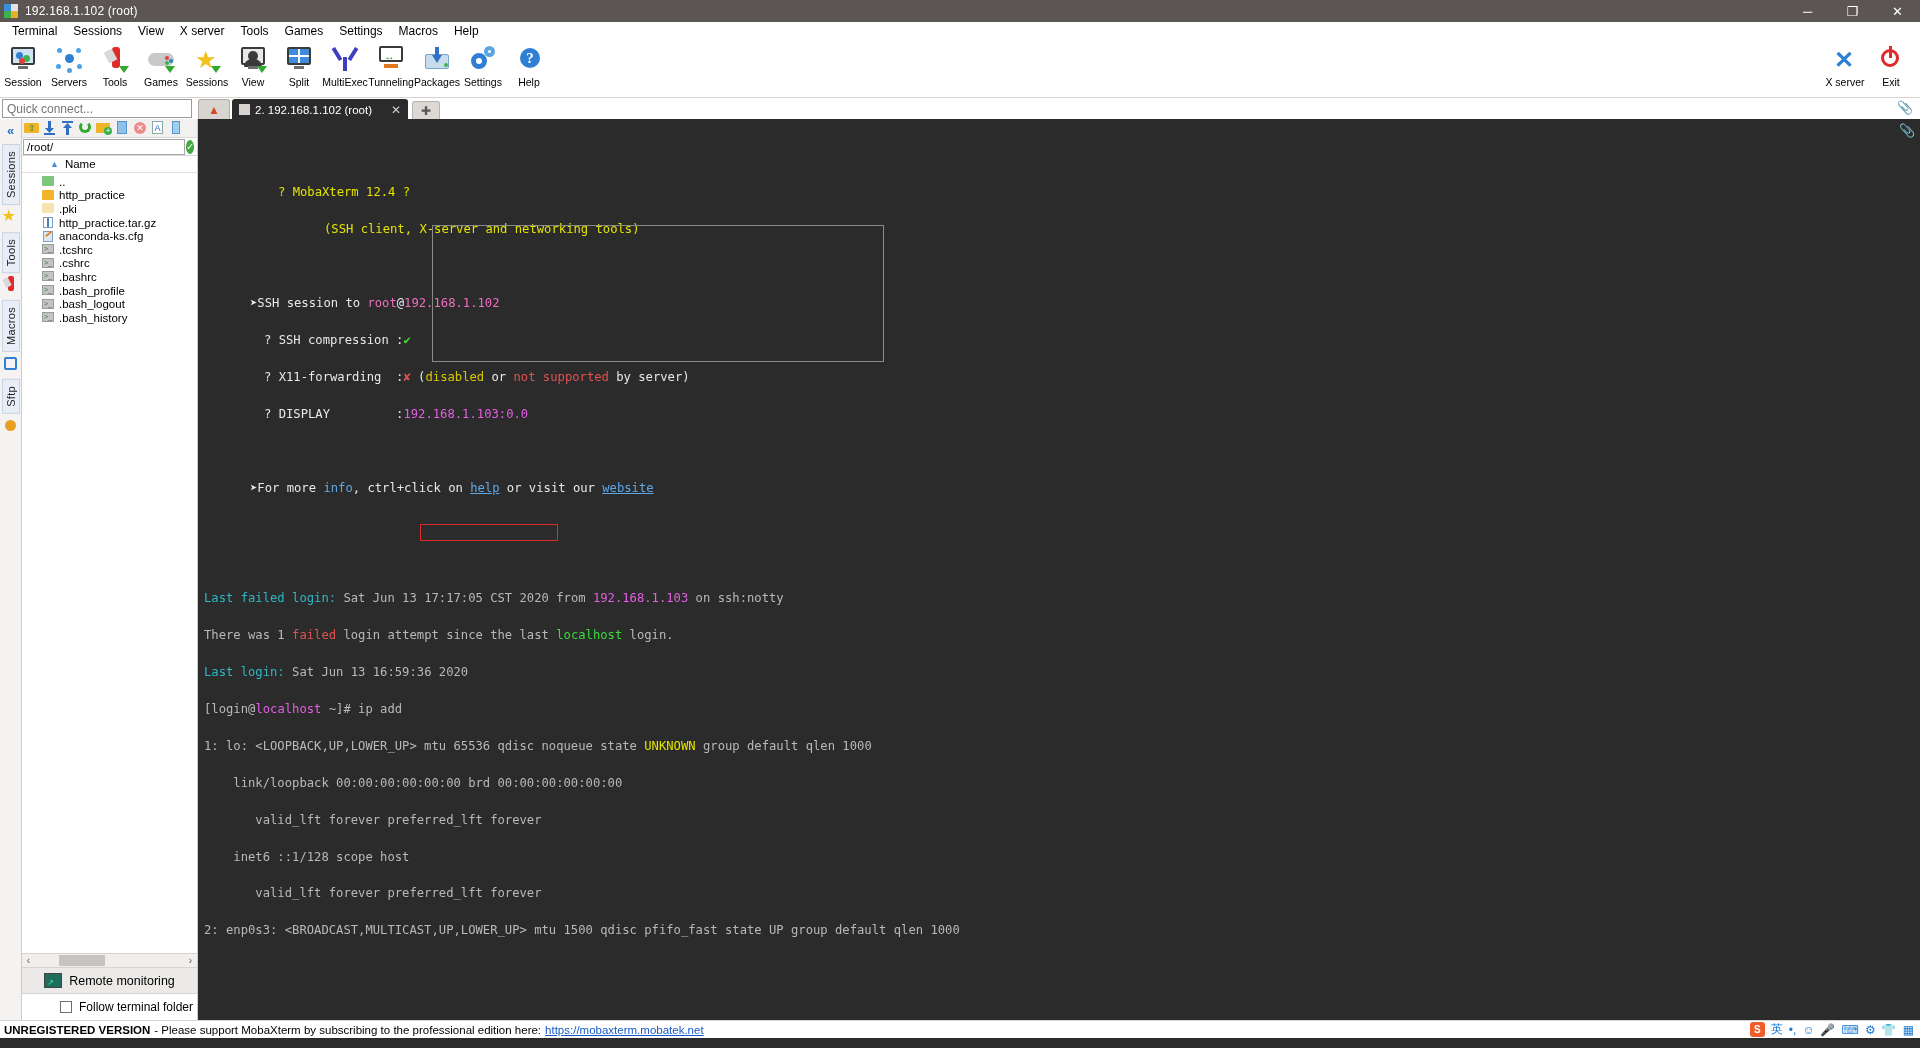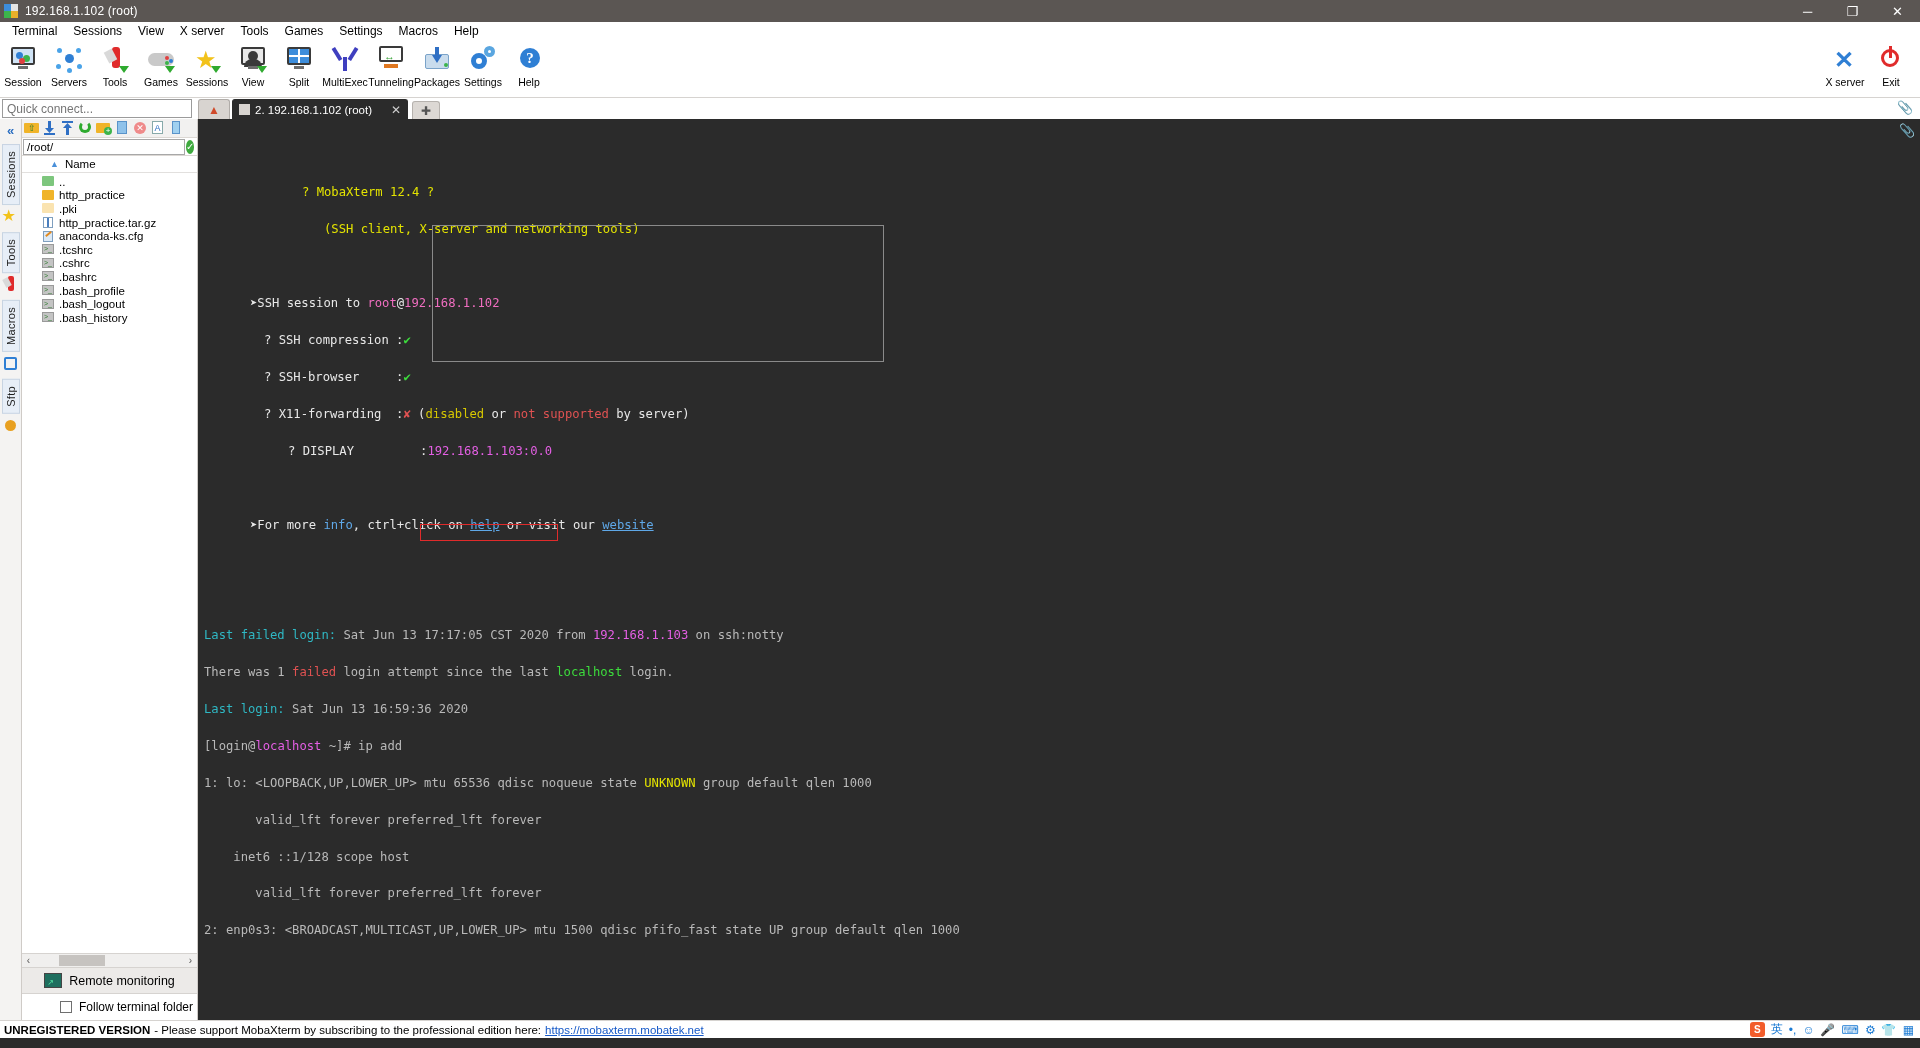--- a/index.html
+++ b/index.html
@@ -538,37 +538,37 @@
 
       <div class="fb-follow">
         <span class="cbox"></span>
         <span>Follow terminal folder</span>
       </div>
     </div>
 
     <div class="termwrap">
       <div class="term">
         <div class="ln">&nbsp;</div>
-        <div class="ln"><span class="c-yellow" style="margin-left:98px">? MobaXterm 12.4 ?</span></div>
+        <div class="ln"><span class="c-yellow" style="margin-left:74px">? MobaXterm 12.4 ?</span></div>
         <div class="ln"><span class="c-yellow" style="margin-left:120px">(SSH client, X-server and networking tools)</span></div>
         <div class="ln">&nbsp;</div>
         <div class="ln"><span style="margin-left:46px" class="c-white">➤</span><span class="c-white">SSH session to </span><span class="c-pink">root</span><span class="c-white">@</span><span class="c-pink">192.168.1.102</span></div>
         <div class="ln"><span style="margin-left:60px" class="c-white">? SSH compression :</span><span class="c-green">✔</span></div>
-        <div class="ln"><span style="margin-left:60px" class="c-white">? SSH-browser     :</span><span class="c-green">✔</span></div>
         <div class="ln"><span style="margin-left:60px" class="c-white">? X11-forwarding  :</span><span class="c-red">✘</span><span class="c-white"> (</span><span class="c-ylo2">disabled</span><span class="c-white"> or </span><span class="c-red">not supported</span><span class="c-white"> by server)</span></div>
-        <div class="ln"><span style="margin-left:84px" class="c-white">? DISPLAY         :</span><span class="c-mag">192.168.1.103:0.0</span></div>
+        <div class="ln"><span style="margin-left:60px" class="c-white">? DISPLAY         :</span><span class="c-mag">192.168.1.103:0.0</span></div>
         <div class="ln">&nbsp;</div>
         <div class="ln"><span style="margin-left:46px" class="c-white">➤</span><span class="c-white">For more </span><span class="c-blue">info</span><span class="c-white">, ctrl+click on </span><span class="c-blue ul">help</span><span class="c-white"> or visit our </span><span class="c-blue ul">website</span></div>
         <div class="ln">&nbsp;</div>
         <div class="ln">&nbsp;</div>
         <div class="ln"><span class="c-cyan">Last failed login:</span><span class="c-grey"> Sat Jun 13 17:17:05 CST 2020 from </span><span class="c-mag">192.168.1.103</span><span class="c-grey"> on ssh:notty</span></div>
         <div class="ln"><span class="c-grey">There was 1 </span><span class="c-red">failed</span><span class="c-grey"> login attempt since the last </span><span class="c-green">localhost</span><span class="c-grey"> login.</span></div>
         <div class="ln"><span class="c-cyan">Last login:</span><span class="c-grey"> Sat Jun 13 16:59:36 2020</span></div>
         <div class="ln"><span class="c-grey">[login@</span><span class="c-mag">localhost</span><span class="c-grey"> ~]# ip add</span></div>
         <div class="ln"><span class="c-grey">1: lo: &lt;LOOPBACK,UP,LOWER_UP&gt; mtu 65536 qdisc noqueue state </span><span class="c-yellow">UNKNOWN</span><span class="c-grey"> group default qlen 1000</span></div>
+        <div class="ln"><span class="c-grey">    link/loopback 00:00:00:00:00:00 brd 00:00:00:00:00:00</span></div>
         <div class="ln"><span class="c-grey">       valid_lft forever preferred_lft forever</span></div>
         <div class="ln"><span class="c-grey">    inet6 ::1/128 scope host</span></div>
         <div class="ln"><span class="c-grey">       valid_lft forever preferred_lft forever</span></div>
         <div class="ln"><span class="c-grey">2: enp0s3: &lt;BROADCAST,MULTICAST,UP,LOWER_UP&gt; mtu 1500 qdisc pfifo_fast state UP group default qlen 1000</span></div>
         
         
         
         
         
         

